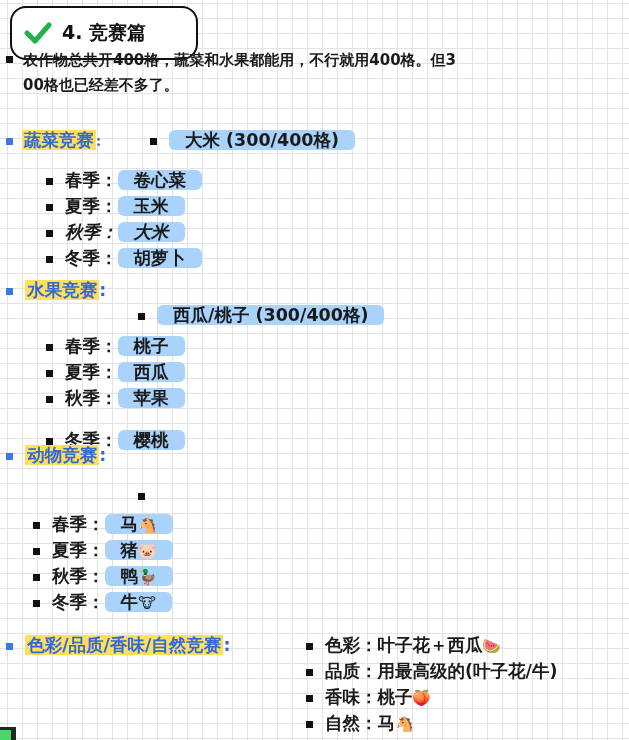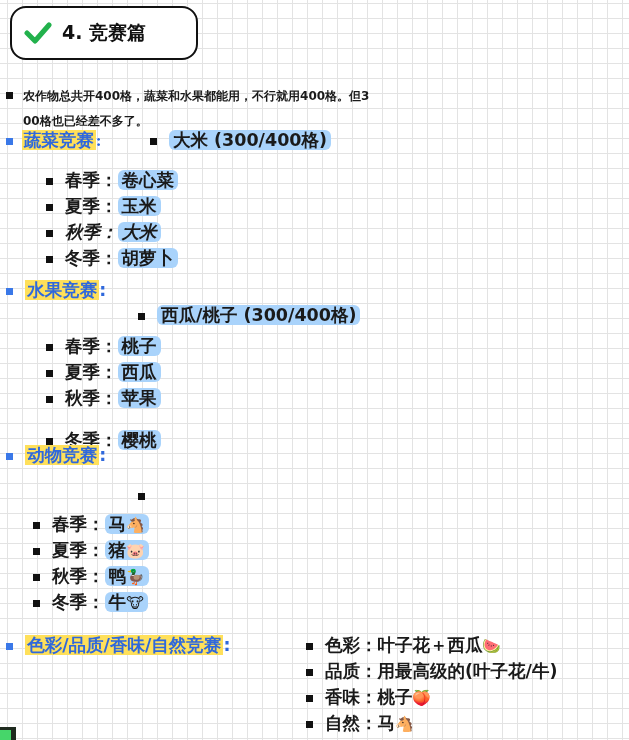--- a/index.html
+++ b/index.html
@@ -20,22 +20,22 @@
     border:2.5px solid #111;border-radius:16px;background:#fff;
     display:flex;align-items:center;box-sizing:border-box;
   }
   .check{margin-left:12px;width:28px;height:24px;}
   .title-text{margin-left:10px;font-size:19px;color:#111;}
   .bullet{display:inline-block;width:7px;height:7px;background:#111;vertical-align:middle;}
   .bullet.blue{background:#3a78e8;}
   .line{position:absolute;white-space:nowrap;font-size:17.5px;line-height:24px;}
   .hl-yellow{background:#ffe05a;color:#2f68dc;padding:0 2px;}
   .colon-blue{color:#2f68dc;}
-  .hl-blue{background:#a9d3fb;border-radius:6px;padding:0 4px;}
-  .intro{left:6px;top:84px;width:620px;font-size:12px;line-height:25px;white-space:normal;}
+  .hl-blue{background:#a9d3fb;border-radius:6px;padding:0 16px;}
+  .intro{left:6px;top:48px;width:620px;font-size:15px;line-height:25px;white-space:normal;}
   .intro .bullet{margin-right:10px;margin-top:-3px;}
   .sub .bullet{margin-right:12px;}
   .emoji{font-size:15px;}
   .green-sq{left:0;top:727px;width:16px;height:13px;background:#1f2b1f;}
   .green-sq::after{content:"";position:absolute;left:0;top:3px;width:11px;height:10px;background:#46d66a;}
 </style>
 </head>
 <body>
 
 <div class="abs title-box">

